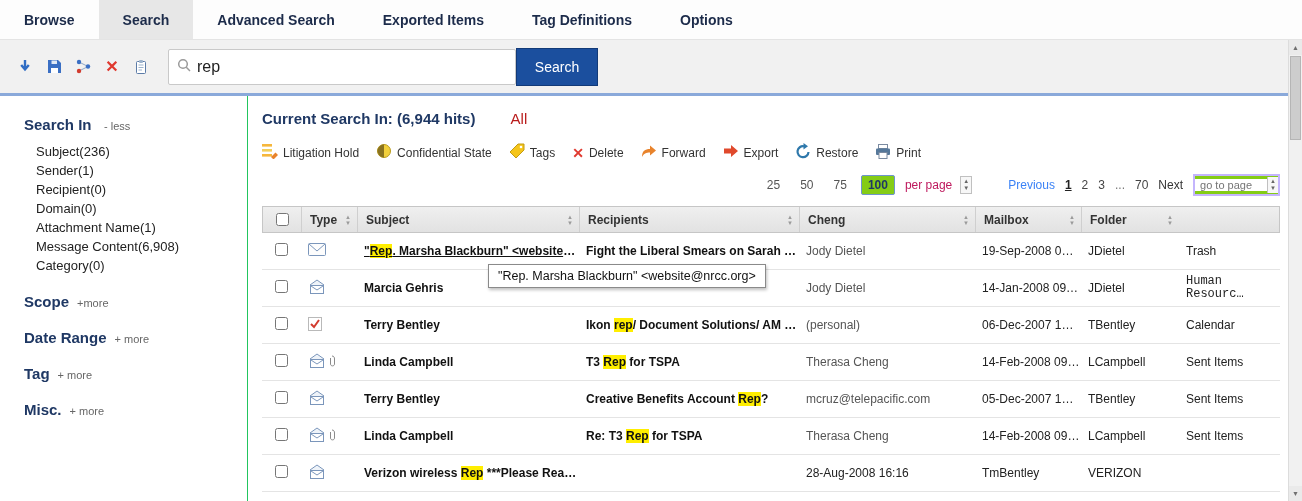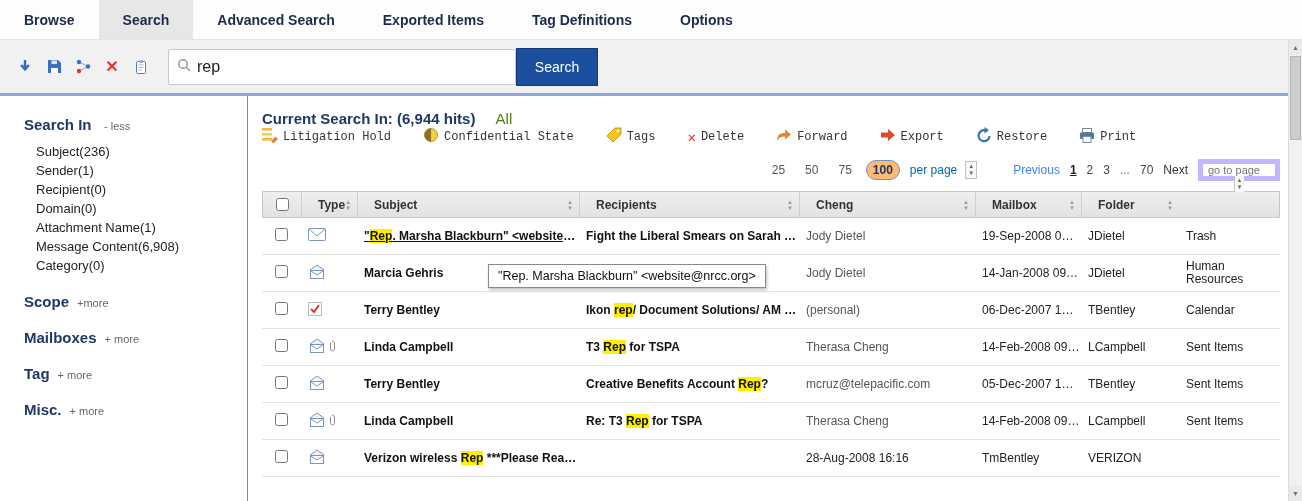--- a/index.html
+++ b/index.html
@@ -33,49 +33,49 @@
   .sec-title { font-size:15px; font-weight:bold; color:#1f3864; display:inline; cursor:pointer; }
   .sec-toggle { font-size:11px; color:#666; margin-left:8px; cursor:pointer; }
   .sec-items { margin:8px 0 0 12px; }
   .sec-items div { font-size:13px; color:#222; line-height:19px; cursor:pointer; }
   .sec.gap { margin-top:18px; }
 
   
   .main { flex:1; min-width:0; position:relative; padding:14px 8px 0 14px; overflow:hidden; }
   .m-title { font-size:15px; color:#1f3864; }
   .m-title b { font-weight:bold; }
-  .m-title .scope { font-weight:normal; margin-left:16px; color:#4d7c0f; }
-
-  .actionbar { display:flex; align-items:center; gap:32px;font-family:Liberation Mono, monospace; }
+  .m-title .scope { font-weight:normal; margin-left:31px; color:#b91c1c; }
+
+  .actionbar { margin-top:16px; display:flex; align-items:center; gap:17px; }
   .action { display:inline-flex; align-items:center; gap:5px; font-size:12px; color:#333; cursor:pointer; }
 
   .pagebar { margin-top:12px; display:flex; align-items:center; justify-content:flex-end; gap:8px; font-size:12px; color:#444; }
   .psize { padding:2px 6px; cursor:pointer; color:#555; }
-  .psize.active { border:1px solid #6f94cc; background:#fdba74; color:#1f3864; font-weight:bold; border-radius:10px; }
-  .perpage { color:#0369a1; margin-left:2px; }
+  .psize.active { border:1px solid #6f94cc; background:#84cc16; color:#1f3864; font-weight:bold; border-radius:2px; }
+  .perpage { color:#be185d; margin-left:2px; }
   .spinner { display:inline-flex; flex-direction:column; border:1px solid #c0c0c0; background:#f7f7f7; padding:1px 2px; line-height:7px; font-size:6px; color:#666; cursor:pointer; }
   .pag-right { display:flex; align-items:center; gap:10px; margin-left:28px; }
   .prev { color:#3b82f6; cursor:default; }
   .pnum { cursor:pointer; color:#444; }
   .pnum.current { font-weight:bold; text-decoration:underline; color:#222; }
   .dots { color:#777; }
   .next { color:#333; cursor:pointer; }
-  .goto { display:flex; align-items:center; border:5px solid #c4b5fd; background:#84cc16; height:22px;flex-direction:column; }
+  .goto { display:flex; align-items:center; border:2px solid #c4b5fd; background:#84cc16; height:22px; }
   .goto input { border:none; outline:none; width:72px; font-size:11px; color:#888; padding:0 5px; font-family:"Liberation Sans",sans-serif; }
 
   
   .tgrid { display:grid; grid-template-columns:38px 56px 222px 220px 176px 106px 98px minmax(0,1fr); align-items:center; }
   .thead { margin-top:10px; background:linear-gradient(#efefef,#e2e2e2); border:1px solid #c6c6c6; height:27px; font-size:12px; font-weight:bold; color:#333; }
-  .hcell { display:flex; align-items:center; height:100%; padding-left:16px; border-left:1px solid #cfcfcf; }
+  .hcell { display:flex; align-items:center; height:100%; padding-left:8px; border-left:1px solid #cfcfcf; }
   .hcell:first-child { border-left:none; justify-content:center; padding-left:0; }
   .sort { display:inline-flex; flex-direction:column; font-size:6px; color:#9a9a9a; line-height:6px; margin-left:auto; margin-right:6px; cursor:pointer; }
   .trow { height:37px; border-bottom:1px solid #e4e4e4; background:#fff; font-size:12px; }
   .cell { padding-left:8px; overflow:hidden; white-space:nowrap; text-overflow:ellipsis; }
   .cell.center { text-align:center; padding-left:0; }
-  .cell.wrap { white-space:normal; line-height:13px; }
+  .cell.wrap { white-space:normal; line-height:13px;font-family:Liberation Mono, monospace; }
   .b { font-weight:bold; color:#111; }
   .link { text-decoration:underline; cursor:pointer; }
   .dim { color:#555; }
   .hl { background:#ffee00; }
   .typewrap { display:inline-flex; align-items:center; gap:2px; }
   input[type=checkbox] { width:13px; height:13px; cursor:pointer; }
 
   .tooltip { position:absolute; left:240px; top:168px; background:#fff; border:1px solid #8a8a8a; box-shadow:1px 2px 3px rgba(0,0,0,.25); padding:4px 9px; font-size:12.5px; color:#111; white-space:nowrap; z-index:9; }
 
   
@@ -156,21 +156,21 @@
               <div>Subject(236)</div>
               <div>Sender(1)</div>
               <div>Recipient(0)</div>
               <div>Domain(0)</div>
               <div>Attachment Name(1)</div>
               <div>Message Content(6,908)</div>
               <div>Category(0)</div>
             </div>
           </div>
           <div class="sec gap"><span class="sec-title">Scope</span><span class="sec-toggle">+more</span></div>
-          <div class="sec gap"><span class="sec-title">Mailboxes</span><span class="sec-toggle">+ more</span></div>
+          <div class="sec gap"><span class="sec-title">Date Range</span><span class="sec-toggle">+ more</span></div>
           <div class="sec gap"><span class="sec-title">Tag</span><span class="sec-toggle">+ more</span></div>
           <div class="sec gap"><span class="sec-title">Misc.</span><span class="sec-toggle">+ more</span></div>
         </div>
 
         <div class="main">
           <div class="m-title">
             <b>Current Search In: (6,944 hits)</b>
             <span class="scope">All</span>
           </div>
 

